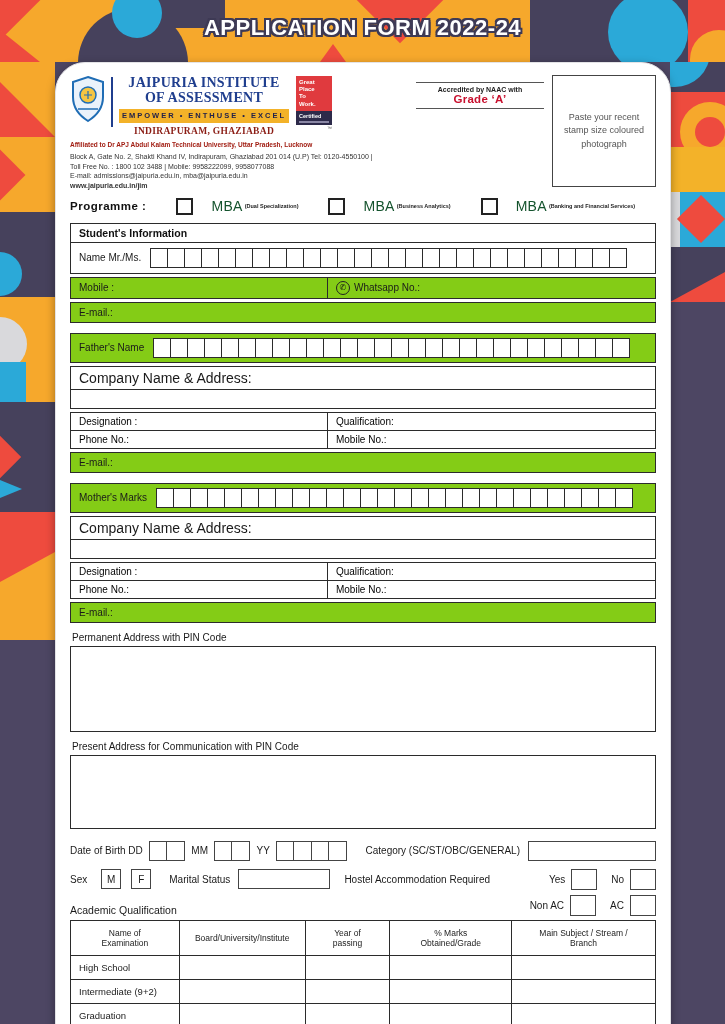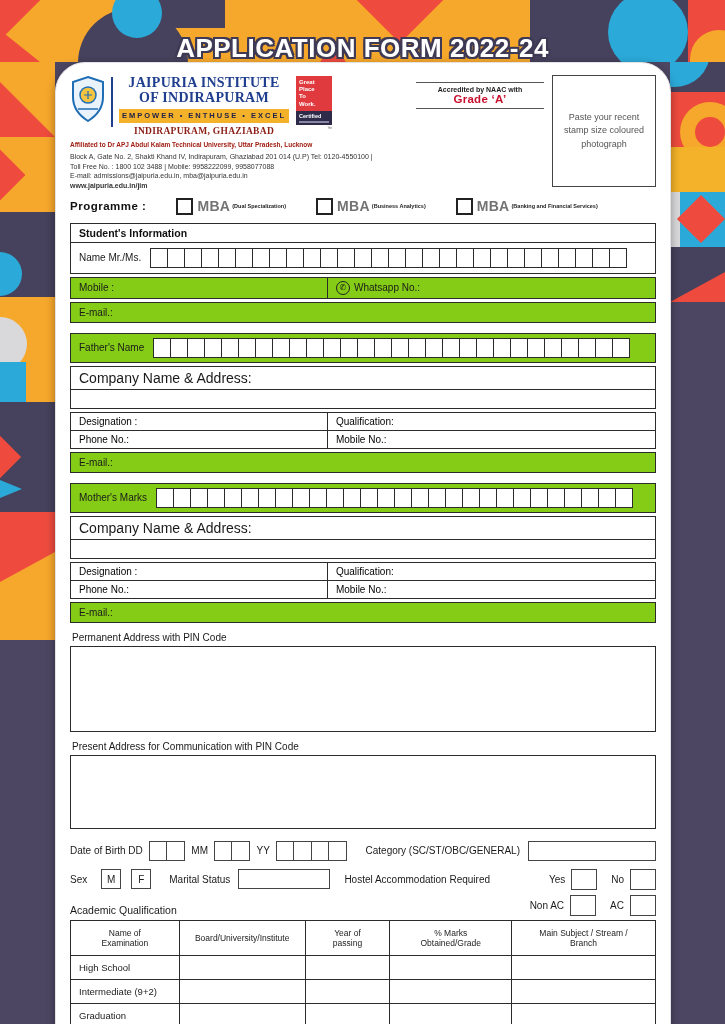--- a/index.html
+++ b/index.html
@@ -1,21 +1,21 @@
 <!DOCTYPE html>
 <html><head>
 <meta charset="utf-8">
 <style>
   html,body{margin:0;padding:0}
   body{width:725px;height:1024px;overflow:hidden;background:#4D4663;font-family:"Liberation Sans",sans-serif;position:relative}
   .shape{position:absolute}
   
   .band{position:absolute;left:0;top:0;width:725px;height:62px;background:#F6A82C;overflow:hidden}
-  .band-title{position:absolute;left:0;right:0;top:33px;text-align:center;z-index:5;
-    font-size:26px;font-weight:800;color:#fff;letter-spacing:.5px;
+  .band-title{position:absolute;left:0;right:0;top:15px;text-align:center;z-index:5;
+    font-size:22px;font-weight:800;color:#fff;letter-spacing:.5px;
     text-shadow:-2px 0 0 #3E3A55,2px 0 0 #3E3A55,0 -2px 0 #3E3A55,0 2px 0 #3E3A55,
       -2px -2px 0 #3E3A55,2px -2px 0 #3E3A55,-2px 2px 0 #3E3A55,2px 2px 0 #3E3A55}
   
   .strip{position:absolute;overflow:hidden}
   .strip-left{left:0;top:62px;width:55px;height:578px;background:#F6A82C}
   .strip-right{right:0;top:62px;width:55px;height:240px;background:transparent}
   
   .card{position:absolute;left:55px;top:62px;width:616px;background:#fff;border:1px solid #e3e3e6;
     border-radius:30px;padding:12px 14px 10px;box-sizing:border-box;box-shadow:0 3px 10px rgba(0,0,0,.35);z-index:4}
   .top-row{display:flex}
@@ -40,21 +40,21 @@
   .naac-cap{font-size:3.5px;color:#444;text-align:left;width:62px;line-height:1.3}
   .naac-acc{border-top:1px solid #555;margin-top:4px;padding-top:3px;font-size:7px;font-weight:bold;color:#222}
   .naac-grade{font-size:11.5px;font-weight:800;color:#C8102E;border-bottom:1px solid #555;padding-bottom:3px;letter-spacing:.3px}
   .photo-box{width:104px;height:112px;border:1.5px solid #444;display:flex;align-items:center;justify-content:center;text-align:center;
     font-size:9px;color:#555;line-height:1.5;padding:4px;box-sizing:border-box}
   
   .prog-row{display:flex;align-items:center;margin-top:7px}
   .prog-label{font-size:11.5px;font-weight:700;letter-spacing:.5px;color:#111}
   .prog-opt{display:flex;align-items:center;margin-left:30px}
   .chk{width:17px;height:17px;border:2px solid #222;background:#fff;box-sizing:border-box}
-  .mba{font-size:14px;font-weight:700;color:#737373;margin-left:4px;letter-spacing:.3px}
+  .mba{font-size:14px;font-weight:400;color:#14532d;margin-left:18px;letter-spacing:.3px}
   .mba-sub{font-size:5.5px;font-weight:bold;color:#222;margin-left:2px}
   
   .sec{border:1.5px solid #2b2b2b;margin-top:8px}
   .sec-title{font-weight:bold;font-size:10.5px;color:#111;padding:3px 8px;border-bottom:1.5px solid #2b2b2b}
   .name-row{display:flex;align-items:center;padding:5px 8px}
   .lab{font-size:10px;color:#1a1a1a;white-space:nowrap}
   .boxes{display:flex;margin-left:9px}
   .cbox{width:16px;height:18px;border:1px solid #2b2b2b;margin-left:-1px;background:#fff}
   .cbox:first-child{margin-left:0}
   .frow{border:1.5px solid #2b2b2b;min-height:21px;display:flex;align-items:center;padding:0;font-size:10px;color:#1a1a1a;margin-top:3px;background:#84cc16;box-sizing:border-box}
@@ -146,21 +146,21 @@
       <div class="logo-row">
         <svg width="36" height="48" viewBox="0 0 36 48">
           <path d="M18 2 L33 7 V22 C33 34 26 41 18 46 C10 41 3 34 3 22 V7 Z" fill="#eaf2fb" stroke="#1f6db5" stroke-width="2"></path>
           <circle cx="18" cy="20" r="8" fill="#f5c542" stroke="#1f6db5" stroke-width="1.5"></circle>
           <path d="M14 20 h8 M18 16 v8" stroke="#1f6db5" stroke-width="1.2"></path>
           <path d="M8 34 h20" stroke="#1f6db5" stroke-width="1.5"></path>
         </svg>
         <div class="logo-divider"></div>
         <div class="inst-names">
           <div class="inst-name">JAIPURIA INSTITUTE</div>
-          <div class="inst-name">OF INDIRAPURAM</div>
+          <div class="inst-name">OF ASSESSMENT</div>
           <div class="gold-band">EMPOWER • ENTHUSE • EXCEL</div>
           <div class="inst-loc">INDIRAPURAM, GHAZIABAD</div>
         </div>
         <div class="gptw">
           <div class="gptw-top">
             <div>Great</div>
             <div>Place</div>
             <div>To</div>
             <div>Work.</div>
           </div>

